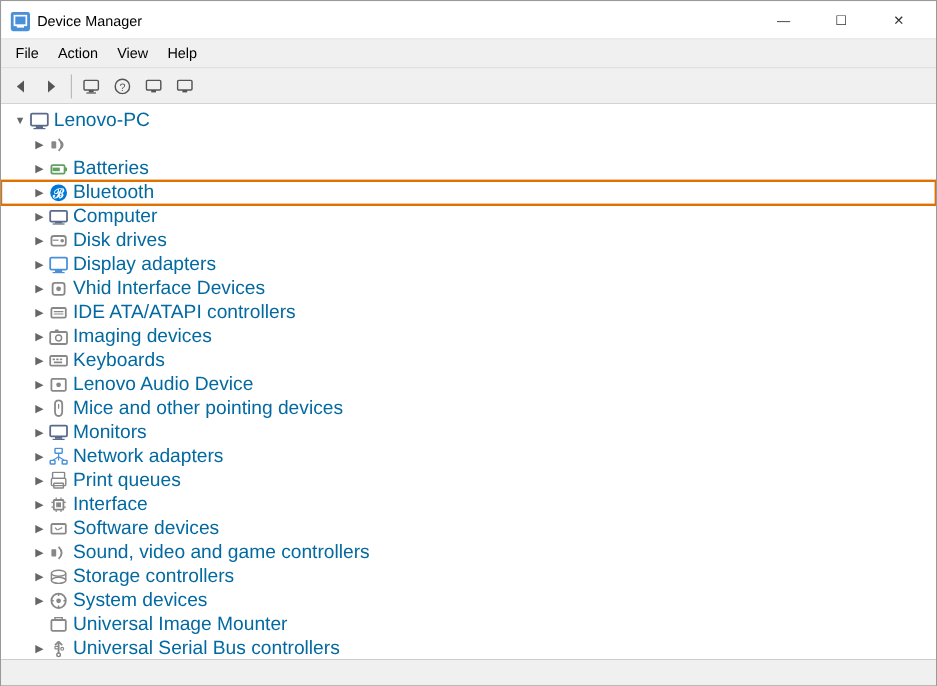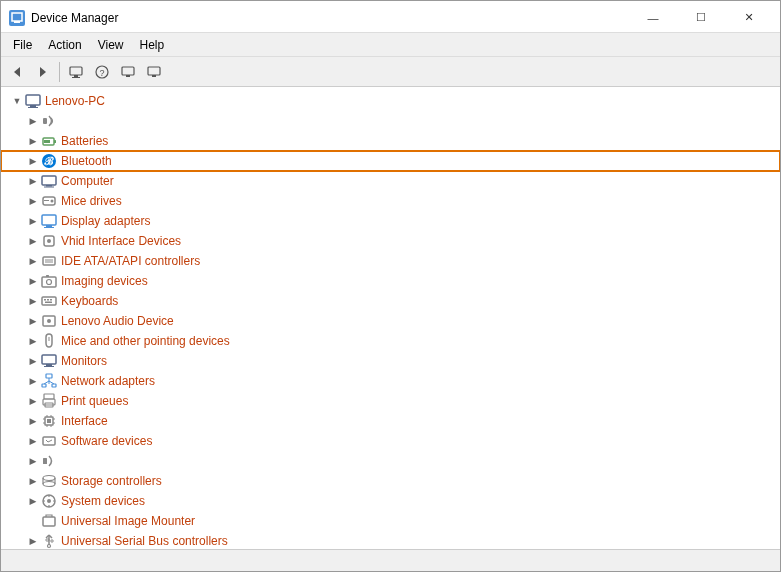--- a/index.html
+++ b/index.html
@@ -63,21 +63,21 @@
       cursor: pointer;
       display: flex;
       align-items: center;
       justify-content: center;
       font-size: 11px;
       color: #333;
     }
     .menu-bar {
       background: #f0f0f0;
       display: flex;
-      align-items: center;
+      align-items: flex-start;
       padding: 2px 4px;
       gap: 0;
       height: 24px;
       border-bottom: 1px solid #ddd;
     }
     .menu-item {
       padding: 2px 8px;
       cursor: pointer;
       color: #000;
       font-size: 12px;
@@ -148,22 +148,22 @@
     .item-icon {
       width: 16px;
       height: 16px;
       margin-right: 4px;
       display: flex;
       align-items: center;
       justify-content: center;
       flex-shrink: 0;
     }
     .item-label {
-      font-size: 12px;
-      color: #c2410c;
+      font-size: 16px;
+      color: #0369a1;
     }
     .indent-1 { padding-left: 8px; }
     .indent-2 { padding-left: 24px; }
     .status-bar {
       height: 22px;
       background: #f0f0f0;
       border-top: 1px solid #ccc;
       display: flex;
       align-items: center;
       padding: 0 4px;
@@ -303,21 +303,21 @@
 
       <div class="tree-item indent-2">
         <div class="expand-icon">▶</div>
         <div class="item-icon">
           <svg width="16" height="16" viewBox="0 0 16 16">
             <rect x="2" y="4" width="12" height="8" rx="2" fill="none" stroke="#888" stroke-width="1.5"></rect>
             <circle cx="11" cy="8" r="1.5" fill="#888"></circle>
             <rect x="3" y="7" width="5" height="1" fill="#888"></rect>
           </svg>
         </div>
-        <span class="item-label">Mice drives</span>
+        <span class="item-label">Disk drives</span>
       </div>
 
       <div class="tree-item indent-2">
         <div class="expand-icon">▶</div>
         <div class="item-icon">
           <svg width="16" height="16" viewBox="0 0 16 16">
             <rect x="1" y="2" width="14" height="10" rx="1" fill="none" stroke="#4a90d9" stroke-width="1.5"></rect>
             <rect x="5" y="12" width="6" height="2" fill="#4a90d9"></rect>
             <rect x="3" y="14" width="10" height="1" fill="#4a90d9"></rect>
           </svg>
@@ -467,20 +467,21 @@
       </div>
 
       <div class="tree-item indent-2">
         <div class="expand-icon">▶</div>
         <div class="item-icon">
           <svg width="16" height="16" viewBox="0 0 16 16">
             <rect x="2" y="5" width="4" height="6" rx="0.5" fill="#888"></rect>
             <path d="M8 3 Q13 8 8 13" fill="none" stroke="#888" stroke-width="1.5"></path>
           </svg>
         </div>
+        <span class="item-label">Sound, video and game controllers</span>
       </div>
 
       <div class="tree-item indent-2">
         <div class="expand-icon">▶</div>
         <div class="item-icon">
           <svg width="16" height="16" viewBox="0 0 16 16">
             <ellipse cx="8" cy="5" rx="6" ry="2.5" fill="none" stroke="#888" stroke-width="1.2"></ellipse>
             <line x1="2" y1="5" x2="2" y2="11" stroke="#888" stroke-width="1.2"></line>
             <line x1="14" y1="5" x2="14" y2="11" stroke="#888" stroke-width="1.2"></line>
             <ellipse cx="8" cy="11" rx="6" ry="2.5" fill="none" stroke="#888" stroke-width="1.2"></ellipse>

